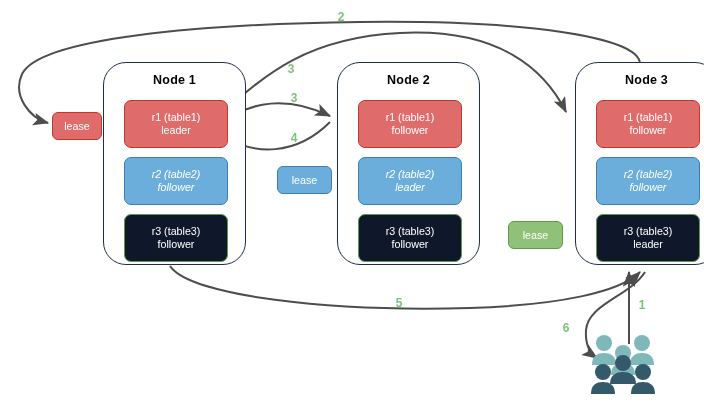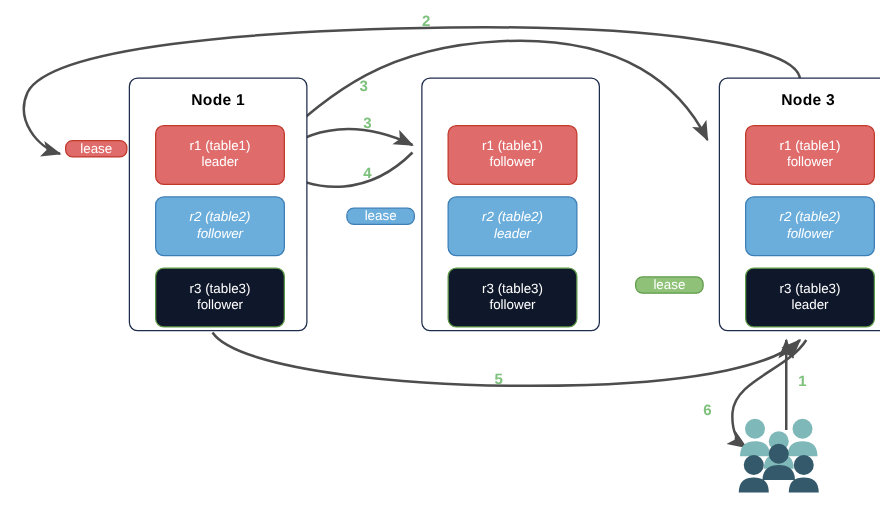--- a/index.html
+++ b/index.html
@@ -21,21 +21,21 @@
     position: absolute;
     left: 0;
     top: 0;
     width: 704px;
     height: 405px;
   }
   .node-box {
     position: absolute;
     box-sizing: border-box;
     border: 1.4px solid #1F2D4D;
-    border-radius: 7px;
+    border-radius: 23px;
     background: #ffffff;
   }
   .node-title {
     position: absolute;
     left: 0;
     right: 0;
     top: 10px;
     text-align: center;
     font-size: 12.5px;
     font-weight: bold;
@@ -62,21 +62,21 @@
 
   .lease {
     position: absolute;
     box-sizing: border-box;
     border-radius: 6px;
     display: flex;
     align-items: center;
     justify-content: center;
     font-size: 10.7px;
     color: #ffffff;
-    height: 14px;
+    height: 28px;
   }
   .lease-red   { background: #E06B6B; border: 1.4px solid #C0392B; }
   .lease-blue  { background: #6BAEDC; border: 1.4px solid #3C7EB5; }
   .lease-green { background: #8FC278; border: 1.4px solid #5E9B48; }
 
   .step-label {
     position: absolute;
     font-size: 12px;
     font-weight: bold;
     color: #7DC17D;
@@ -126,20 +126,21 @@
       <span class="rline">r2 (table2)</span>
       <span class="rline">follower</span>
     </div>
     <div class="replica r-green" style="left:20px; top:151px; width:104px; height:48px;">
       <span class="rline">r3 (table3)</span>
       <span class="rline">follower</span>
     </div>
   </div>
 
   <div class="node-box" style="left:337px; top:62px; width:143px; height:203px;">
+    <div class="node-title">Node 2</div>
     <div class="replica r-red" style="left:20px; top:37px; width:104px; height:48px;">
       <span class="rline">r1 (table1)</span>
       <span class="rline">follower</span>
     </div>
     <div class="replica r-blue" style="left:20px; top:94px; width:104px; height:48px;">
       <span class="rline">r2 (table2)</span>
       <span class="rline">leader</span>
     </div>
     <div class="replica r-green" style="left:20px; top:151px; width:104px; height:48px;">
       <span class="rline">r3 (table3)</span>

